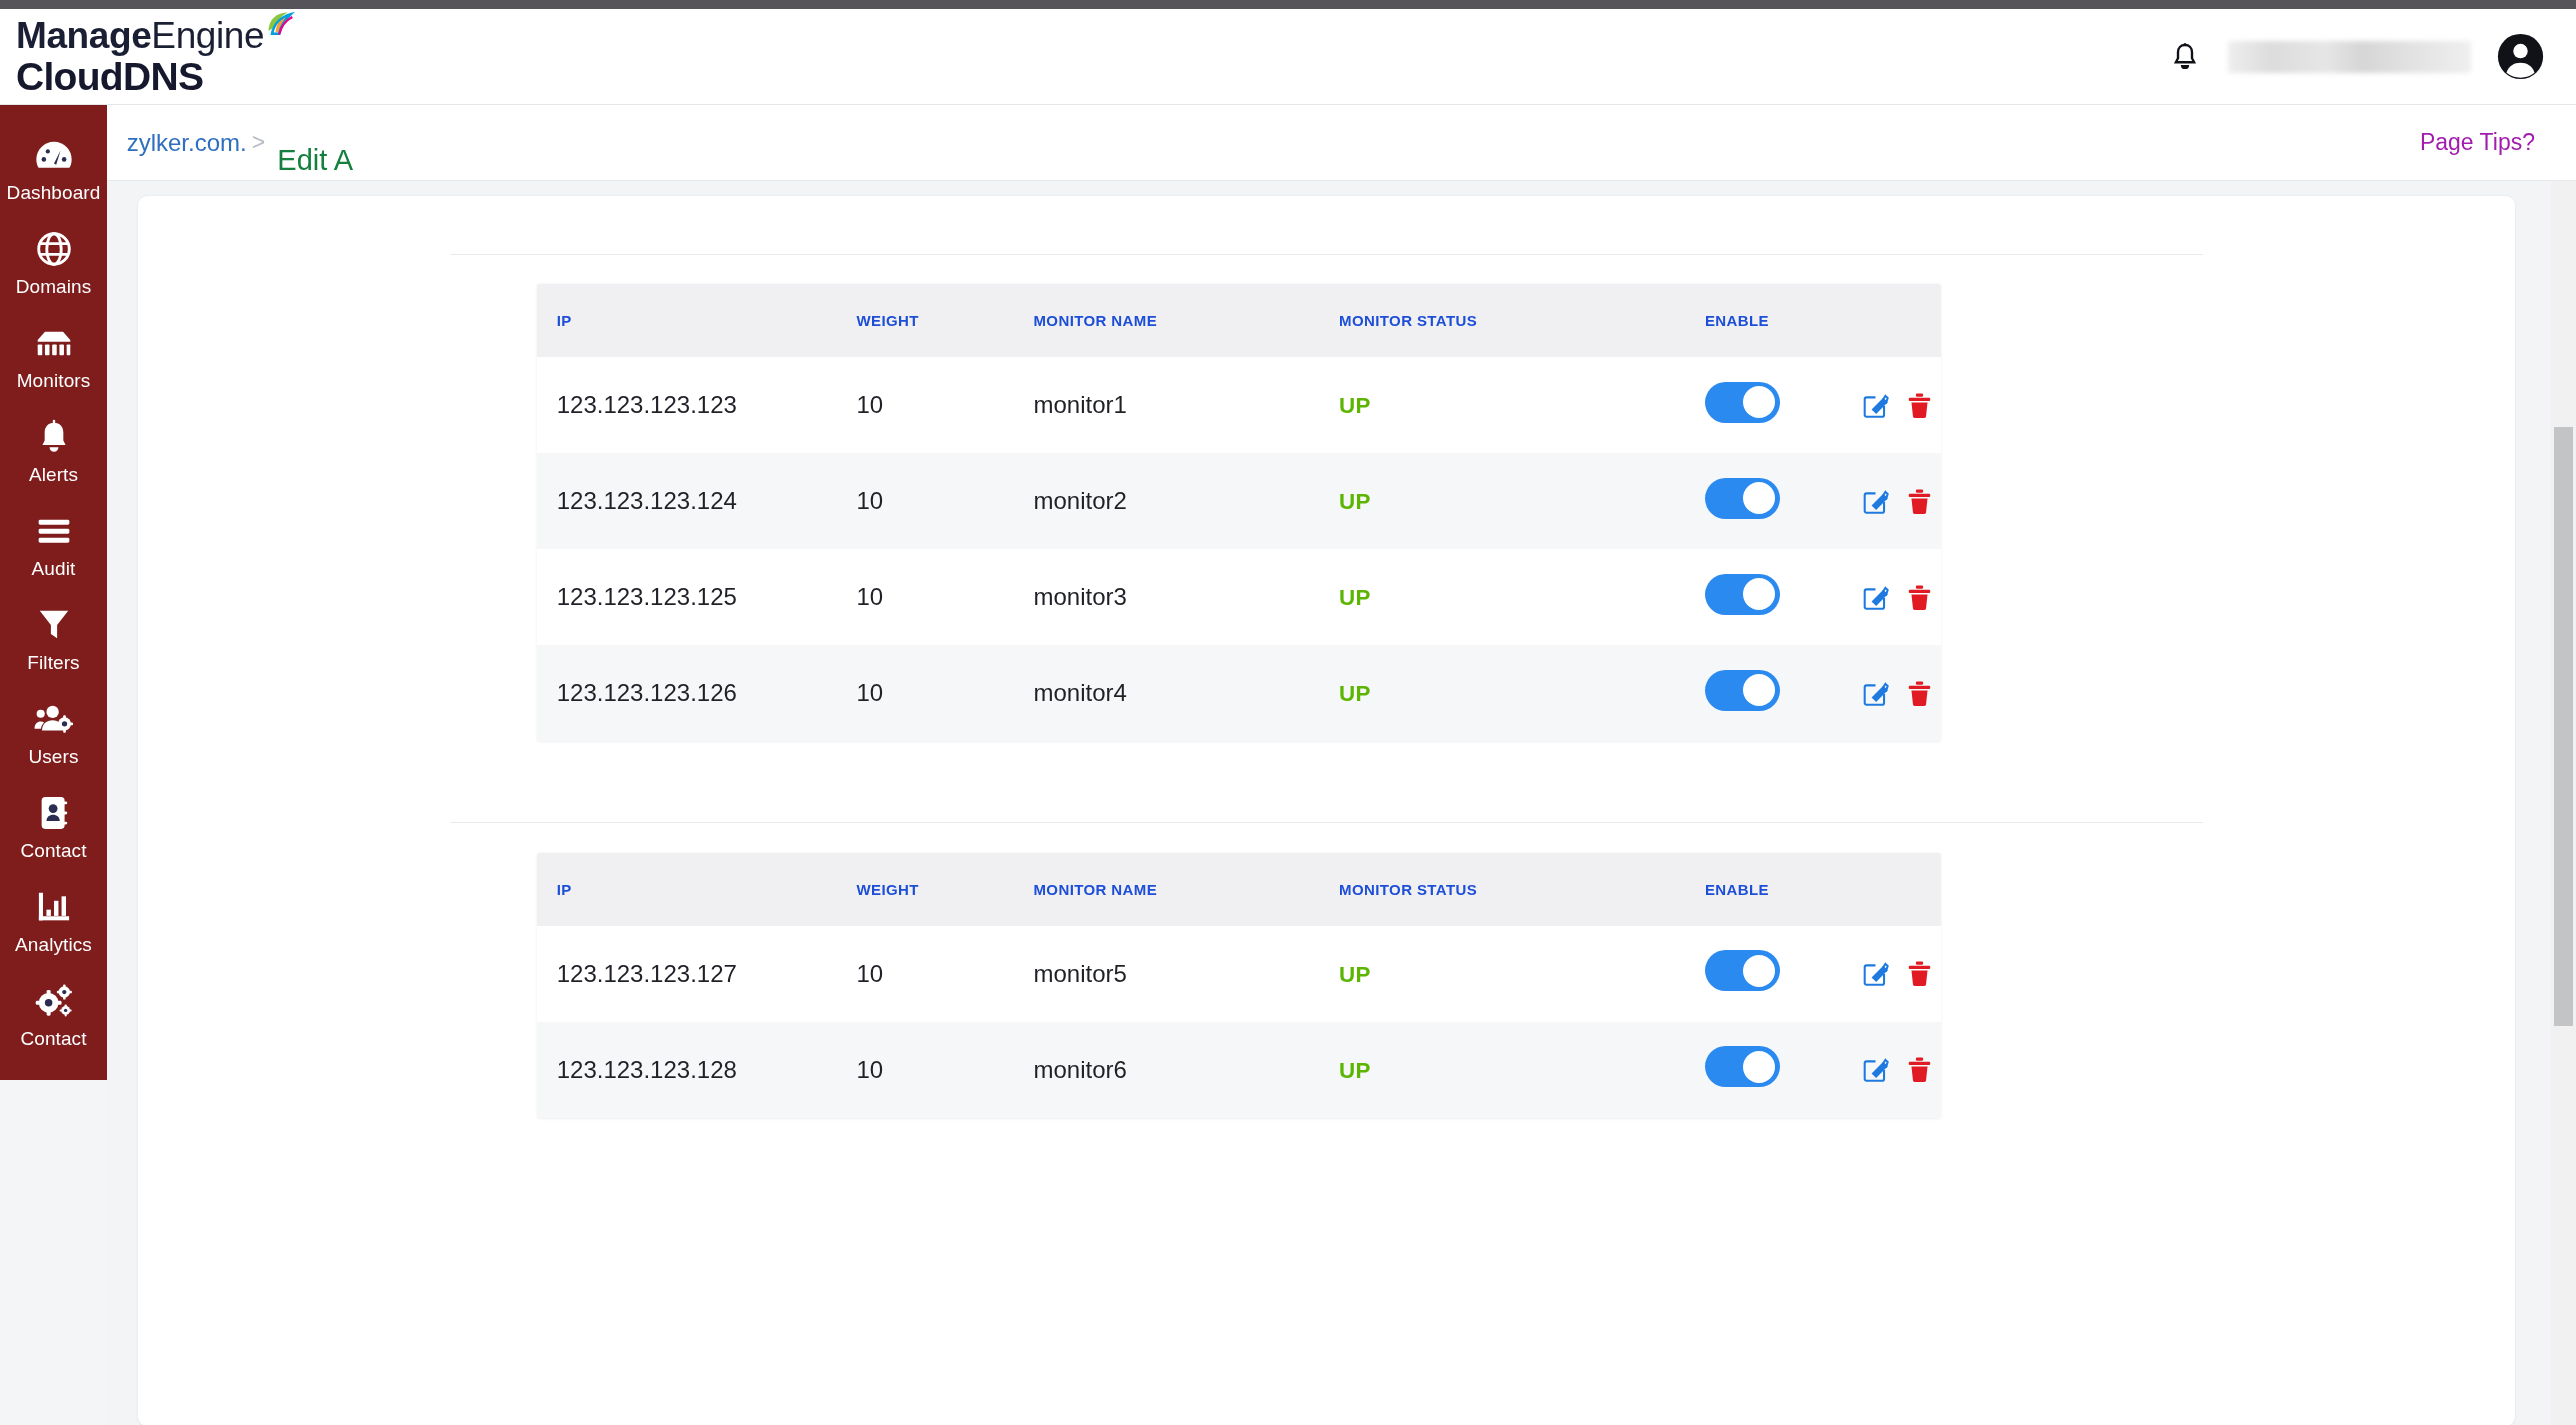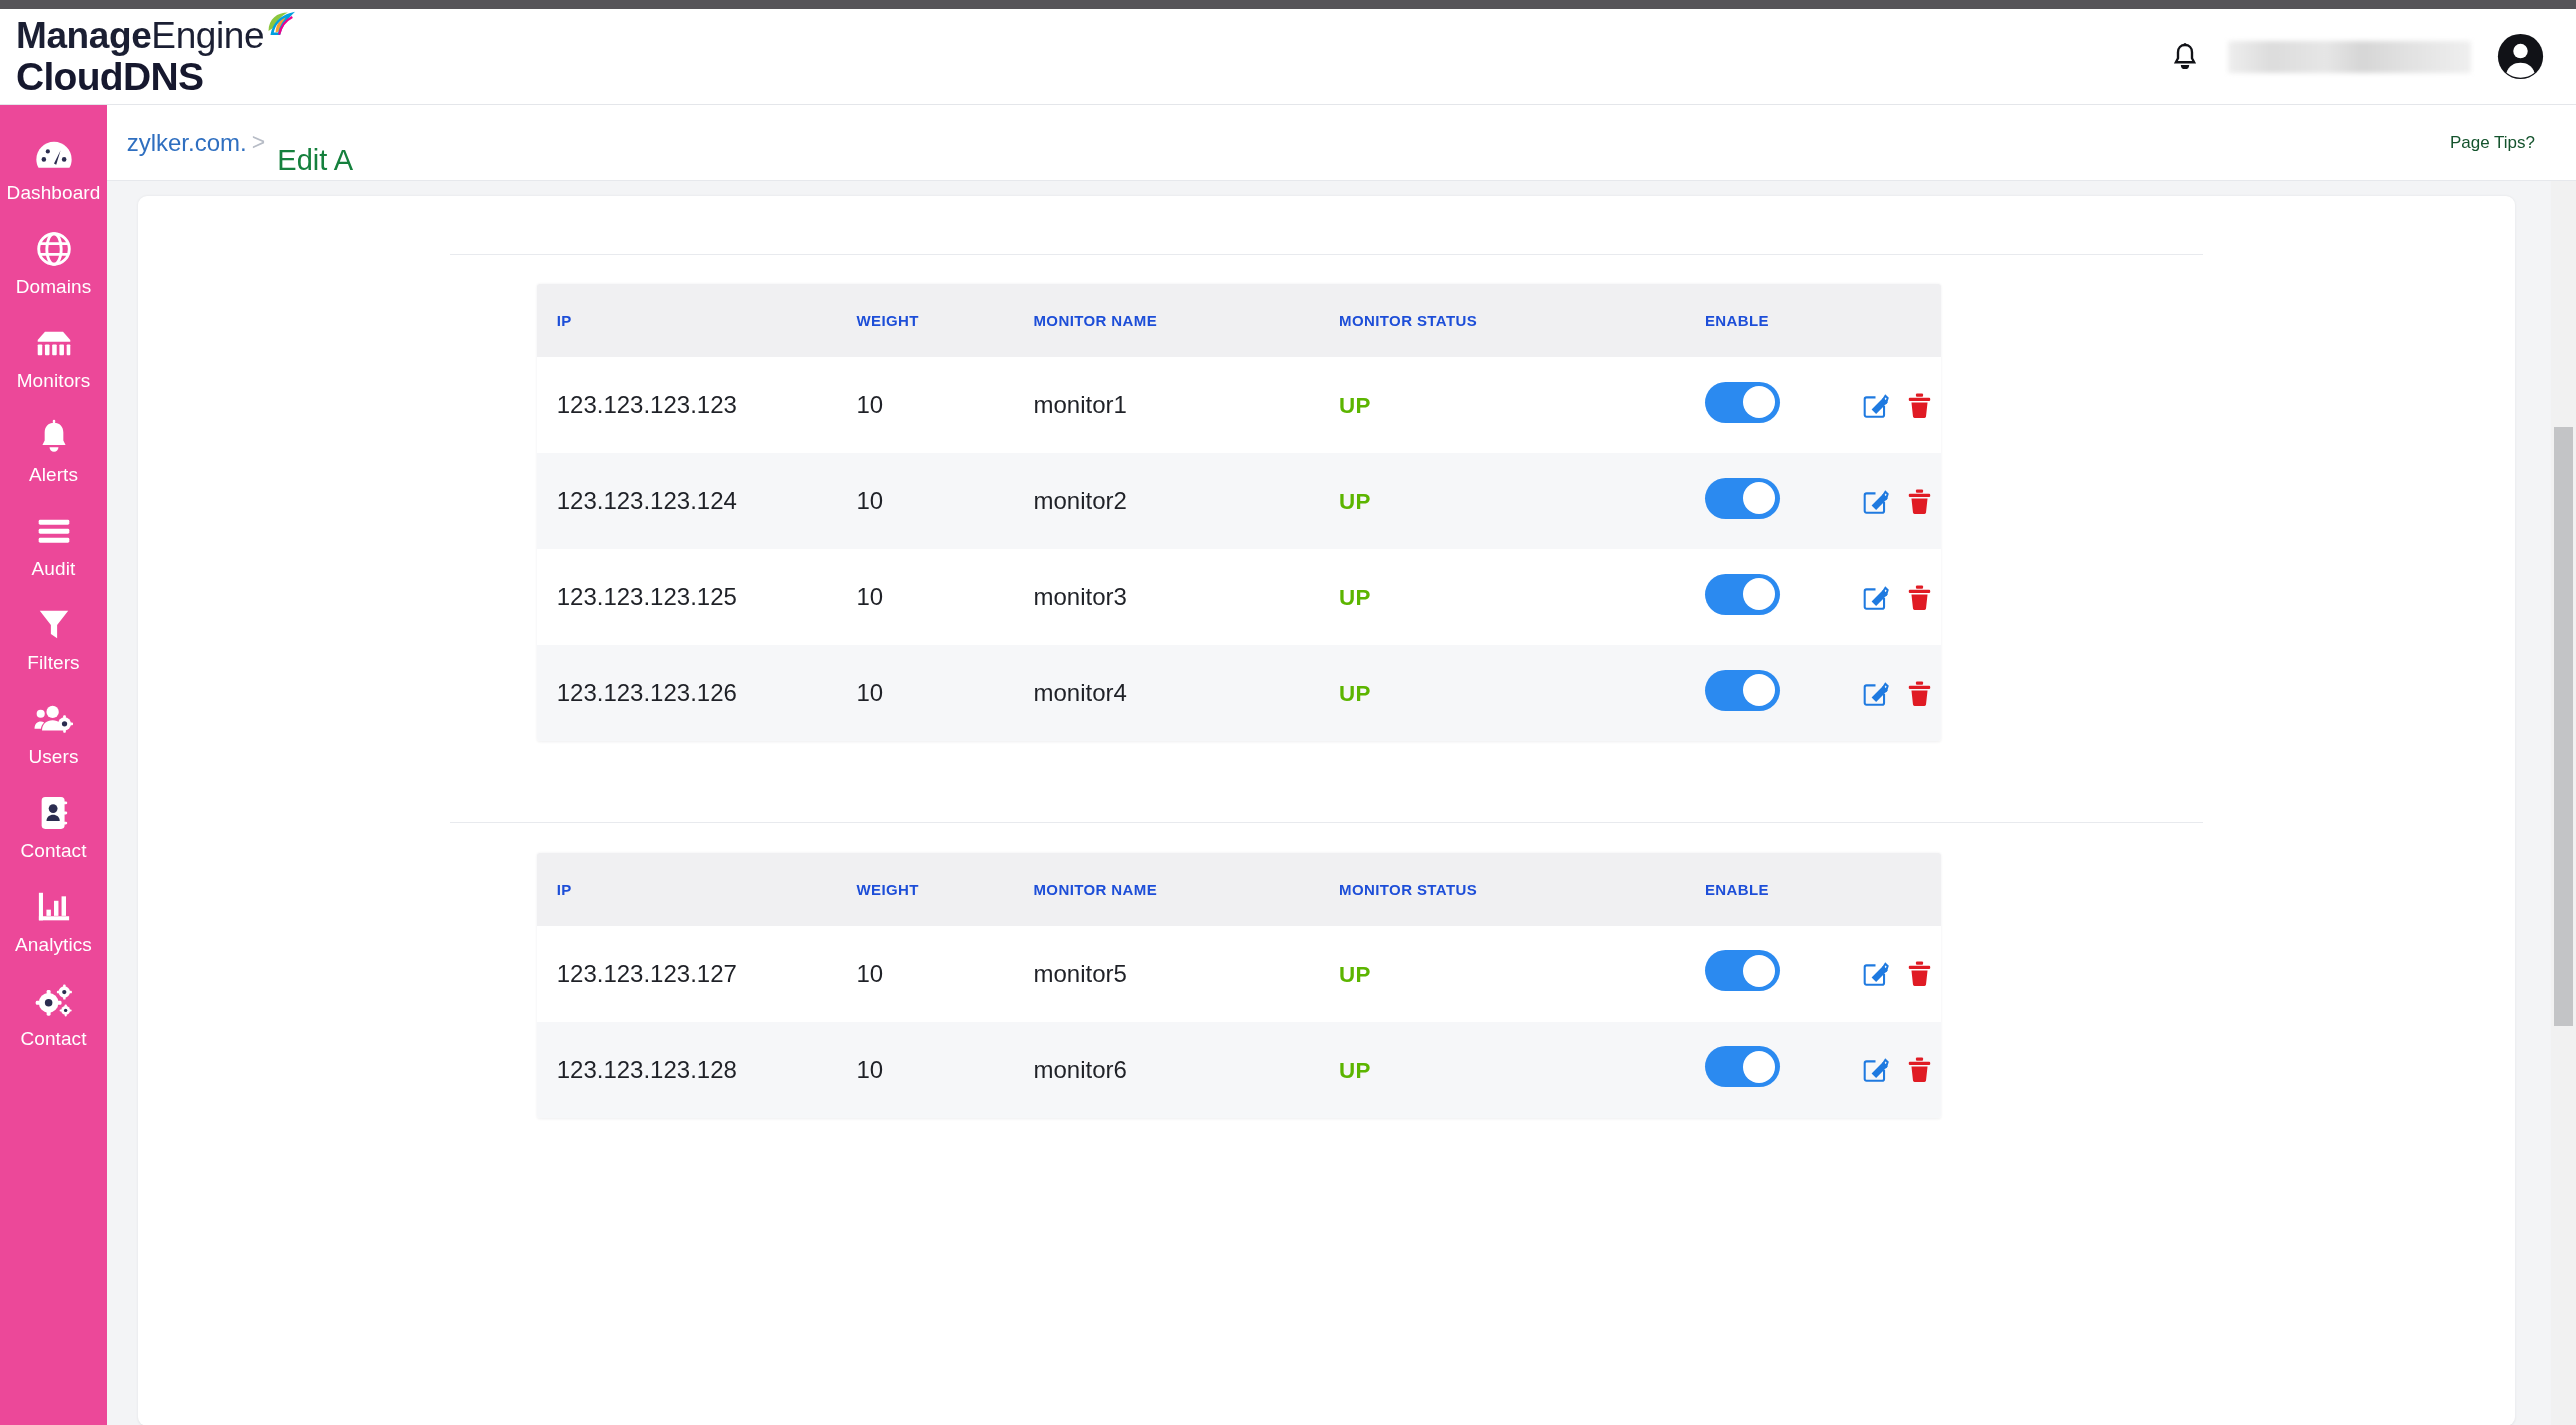--- a/index.html
+++ b/index.html
@@ -58,22 +58,22 @@
     filter: blur(2.7px);
     border-radius: 1.8px;
   }
   .avatar-icon { width: 48px; height: 48px; display: flex; align-items: center; justify-content: center; cursor: pointer; }
 
   
   .sidebar {
     position: absolute;
     top: 105px; left: 0;
     width: 107px;
-    height: 1321px;
-    background: #ec4899;
+    height: 975px;
+    background: #7f1d1d;
     display: flex;
     flex-direction: column;
     align-items: center;
     padding-top: 18px;
     overflow: hidden;
   }
   .nav-item {
     width: 107px;
     height: 94px;
     display: flex;
@@ -97,21 +97,21 @@
     border-bottom: 0.9px solid #e6e8ec;
     display: flex;
     align-items: center;
     justify-content: space-between;
     padding: 0 41px 0 19.7px;
   }
   .crumbs { display: flex; align-items: center; gap: 5px; }
   .crumb-link { font-size: 24px; color: #2f6fc0; cursor: pointer; }
   .crumb-sep { font-size: 23px; color: #b7bcc6; }
   .crumb-current { font-size: 29px; color: #15803d; margin-left: 7.2px; margin-top: 36px; }
-  .page-tips { font-size: 17px; color: #14532d; cursor: pointer; }
+  .page-tips { font-size: 23px; color: #a21caf; cursor: pointer; }
 
   
   .main-area {
     position: absolute;
     top: 181px; left: 107px;
     width: 2469px;
     height: 1245px;
     background: #f3f4f6;
     padding: 15px 42px 0 31px;
   }

